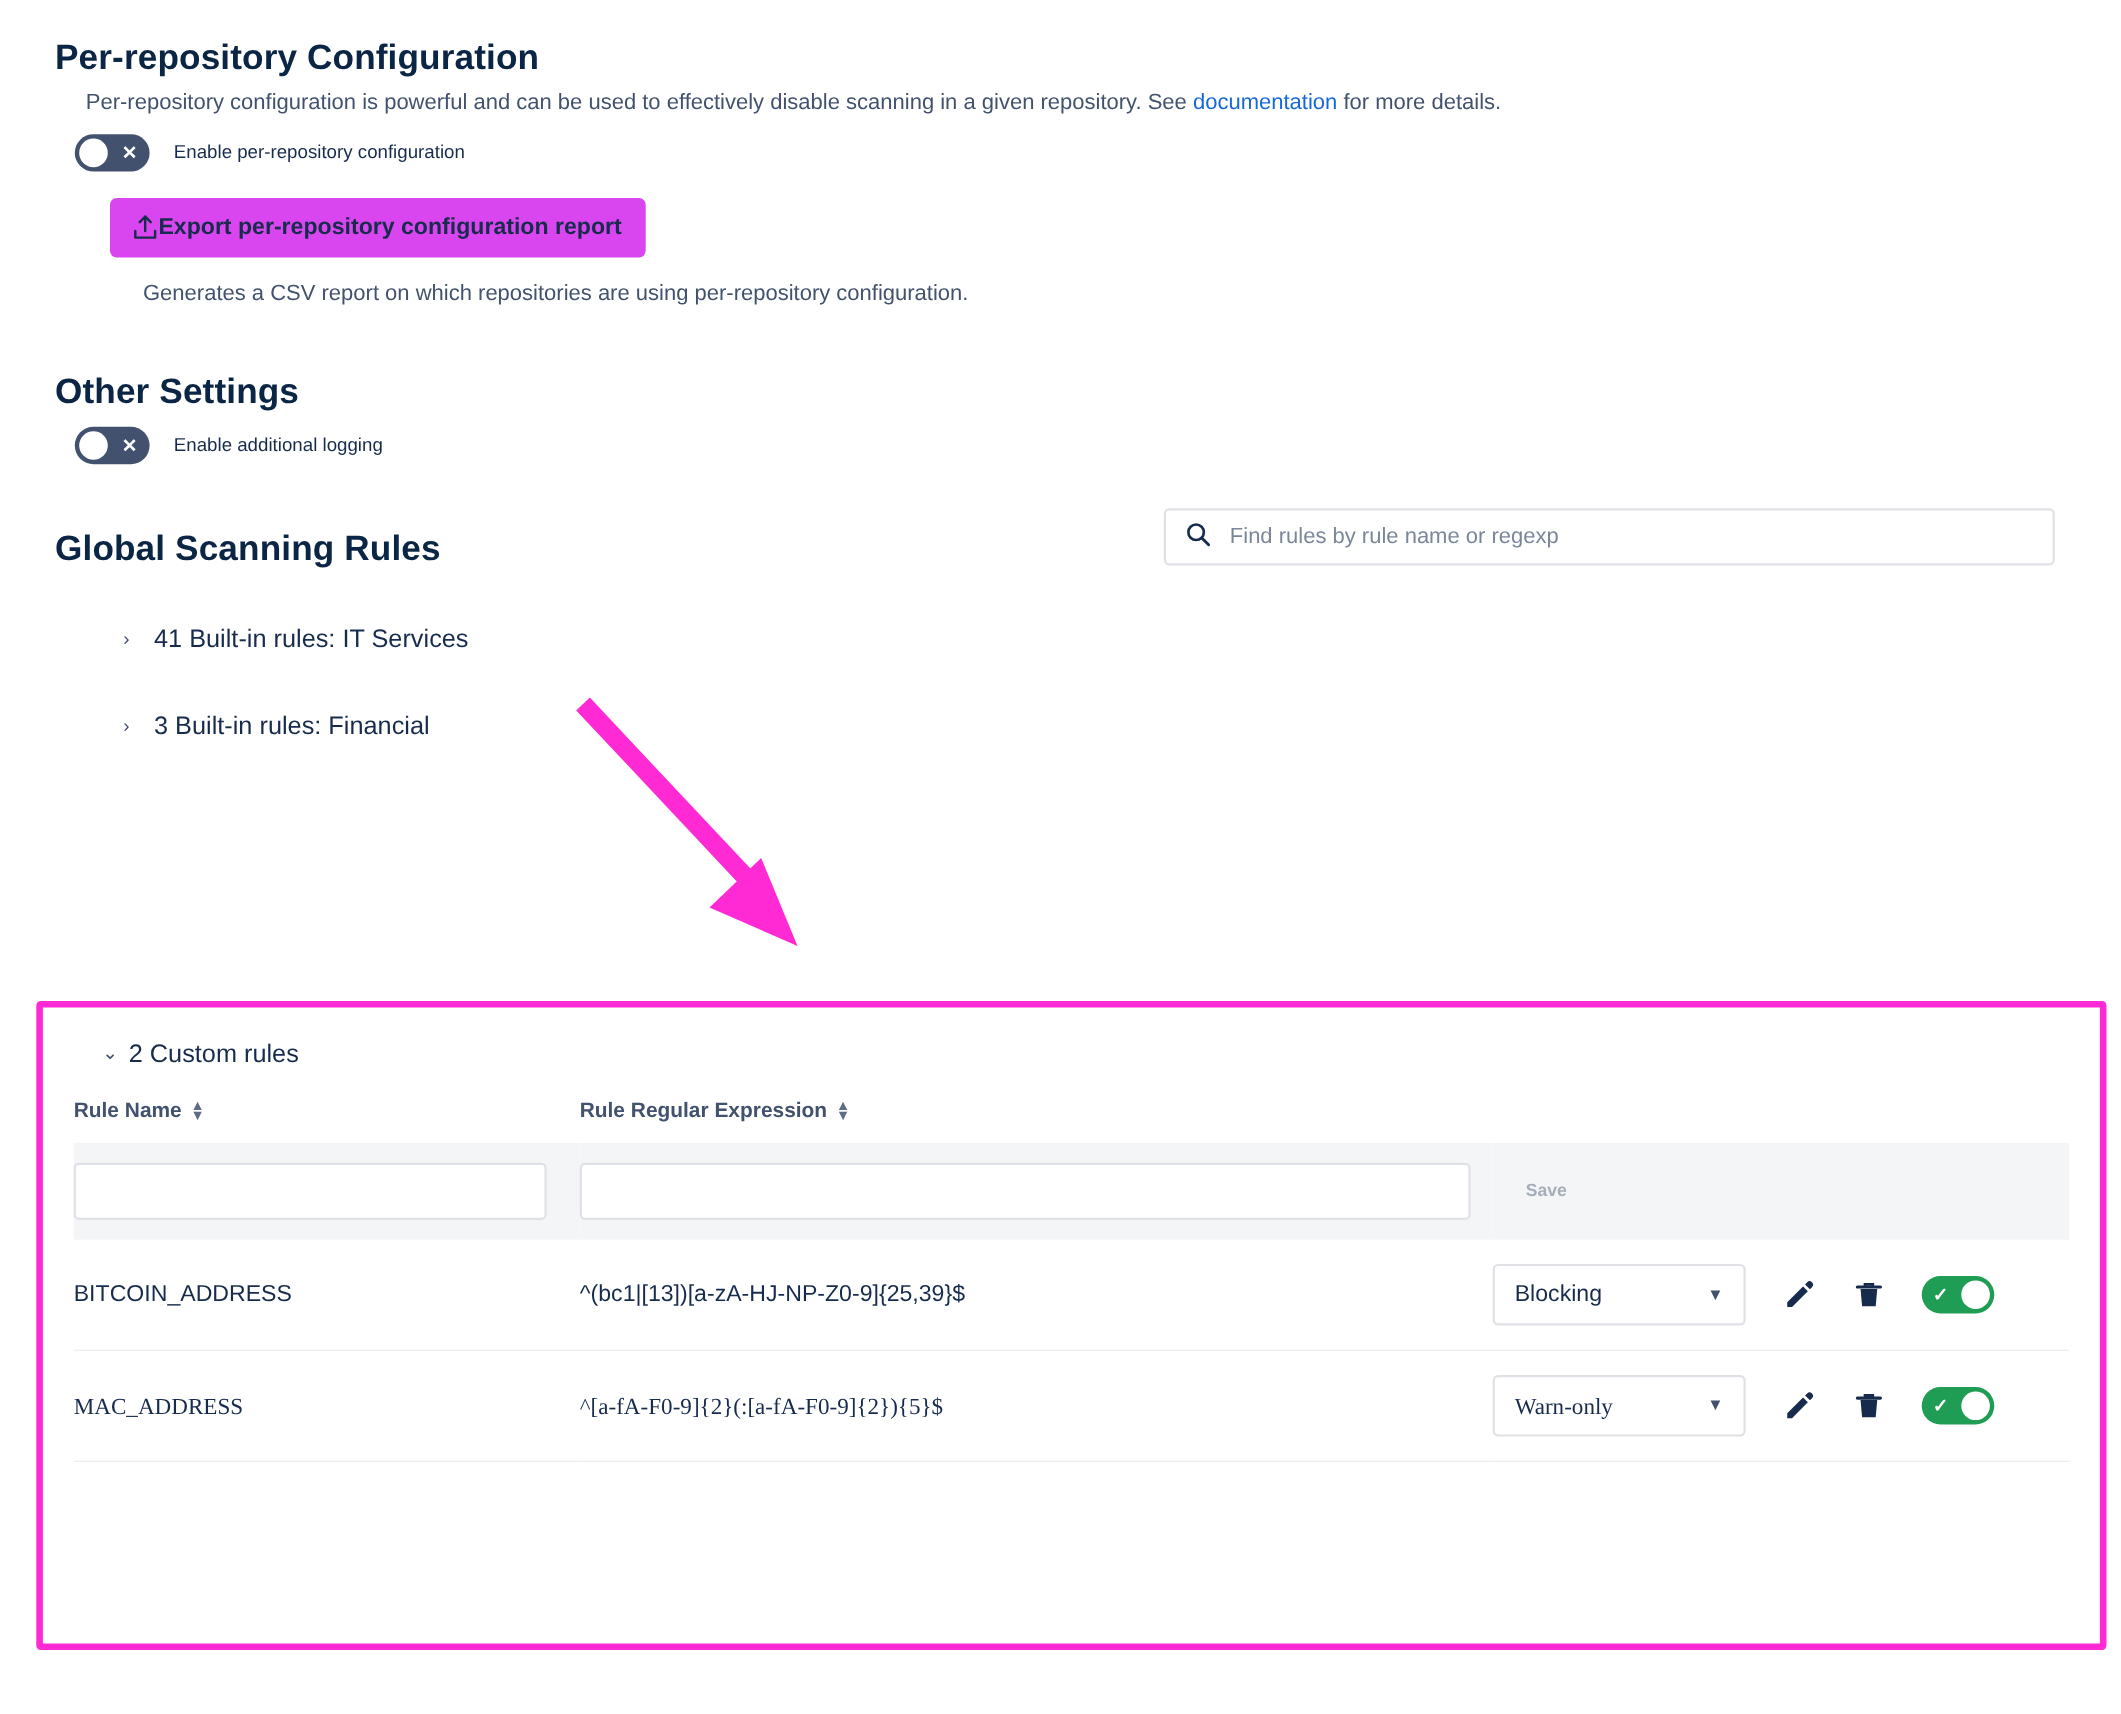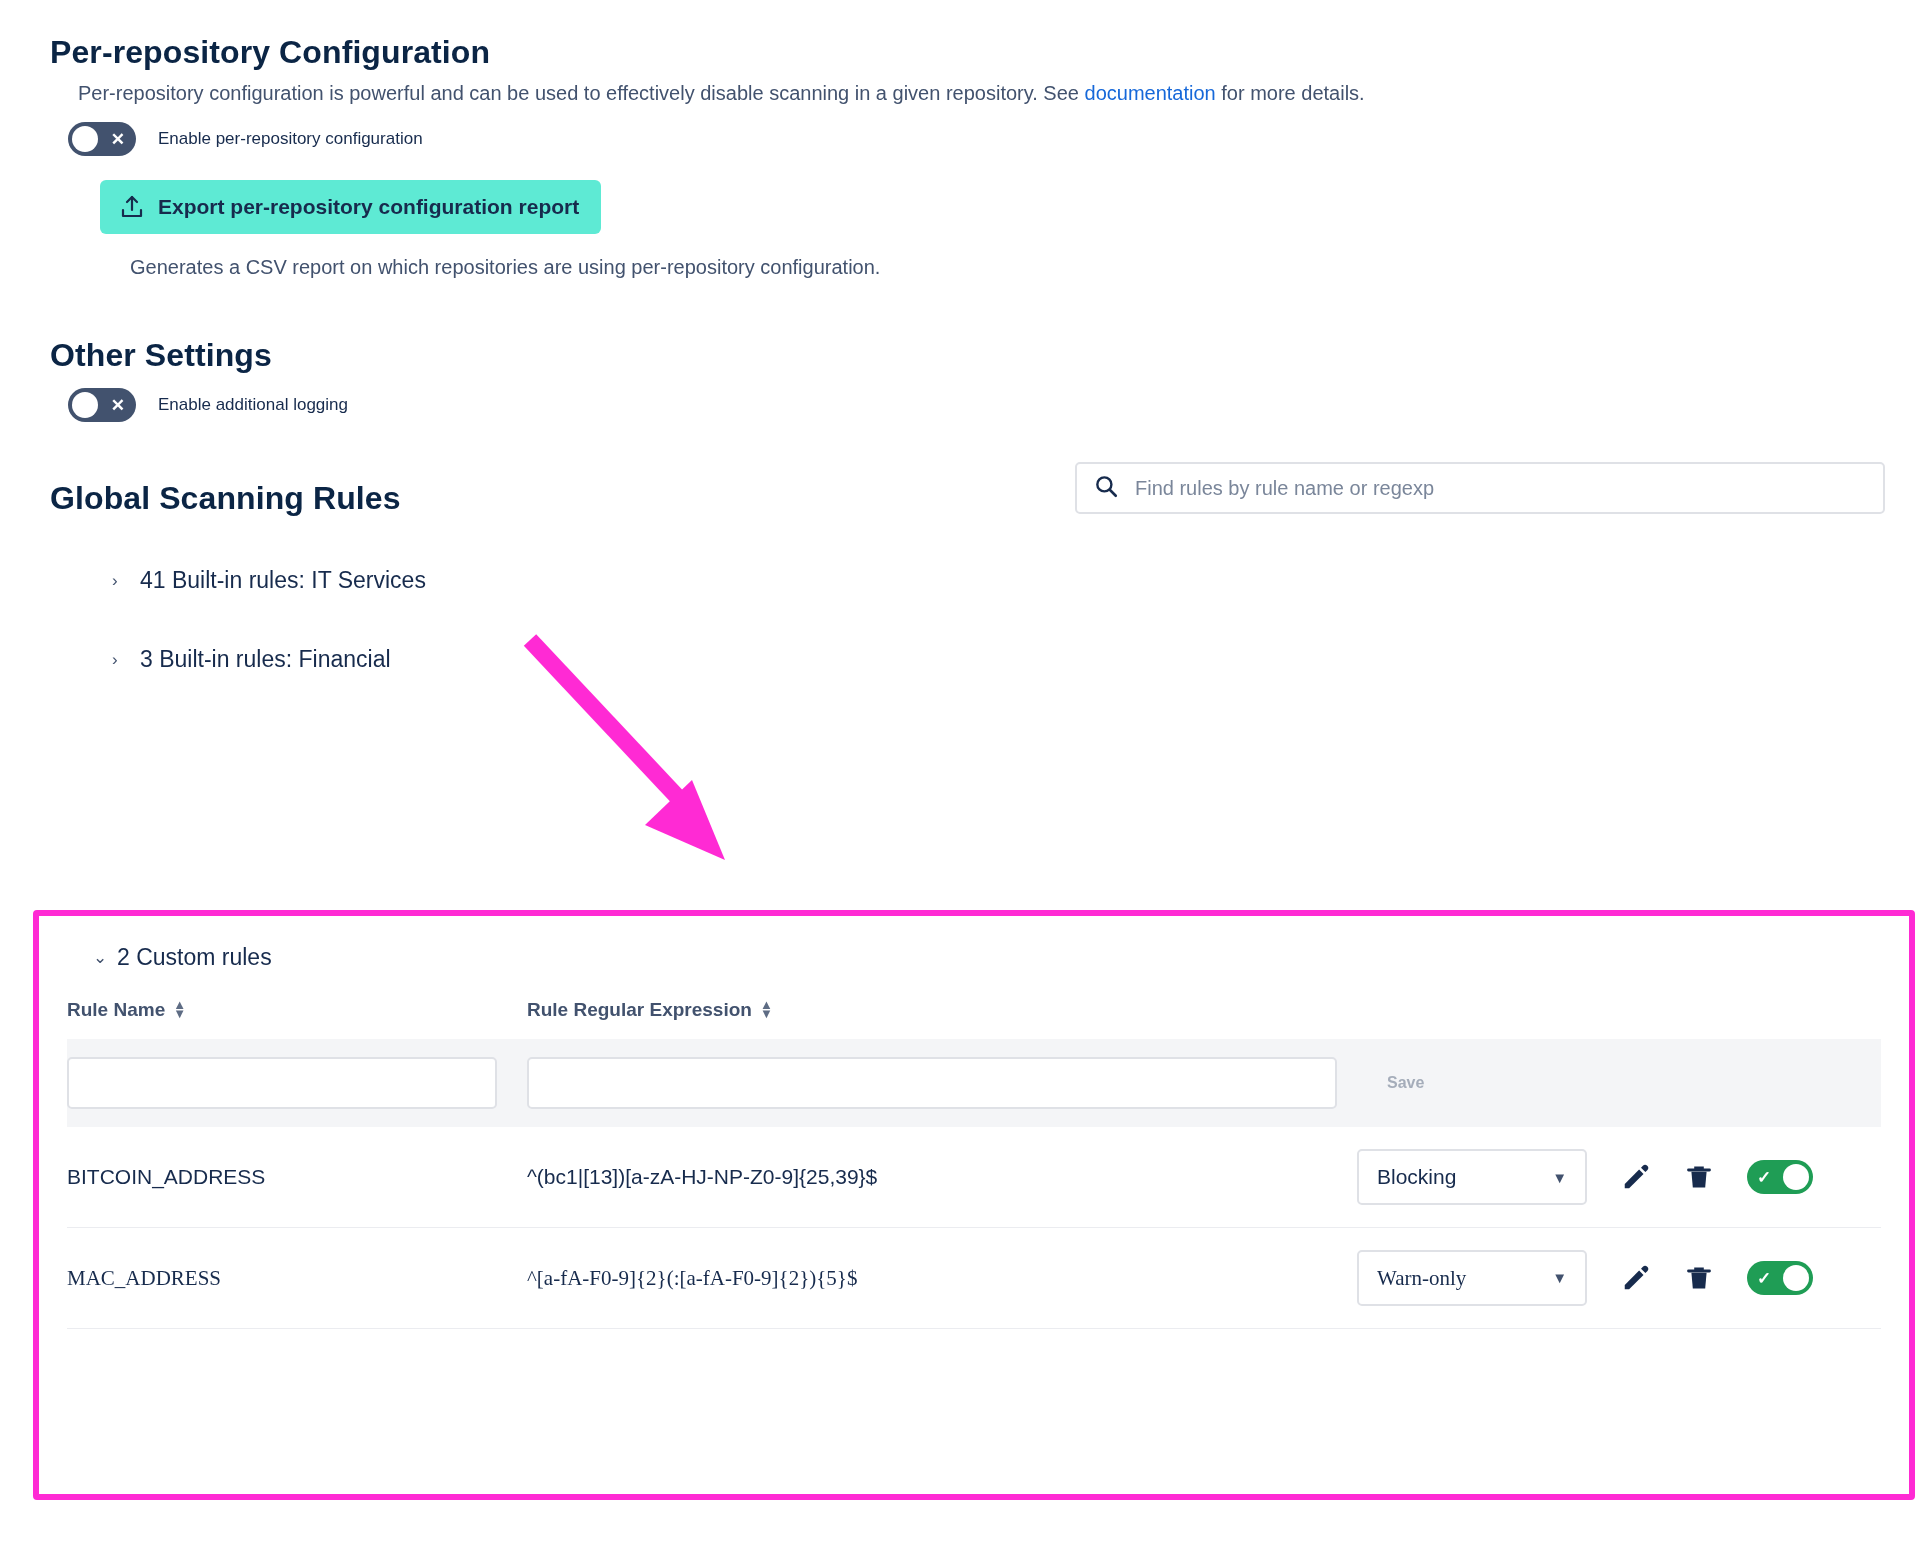--- a/index.html
+++ b/index.html
@@ -14,21 +14,21 @@
     width: 1928px;
     height: 1558px;
     position: relative;
     overflow: hidden;
   }
   .page {
     position: absolute;
     left: 0; top: 0;
     width: 1928px;
     height: 1558px;
-    padding: 18px 33px 0 50px;
+    padding: 18px 50px 0 50px;
   }
 
   h2.section-title {
     font-size: 32px;
     font-weight: 700;
     color: #0b2545;
     margin: 16px 0 8px 0;
     letter-spacing: 0.1px;
   }
   .section-desc {
@@ -81,22 +81,21 @@
   .toggle-label {
     margin-left: 22px;
     font-size: 17px;
     color: #172b4d;
   }
 
   
   .btn-export {
     display: inline-flex;
     align-items: center;
-    gap: 14px;
-    background: #5eead4;
+    background: #d946ef;
     border: none;
     border-radius: 6px;
     padding: 14px 22px 14px 20px;
     font-size: 21px;
     font-weight: 600;
     color: #172b4d;
     cursor: pointer;
     margin: 10px 0 0 50px;
     font-family: "Liberation Sans", sans-serif;
   }

